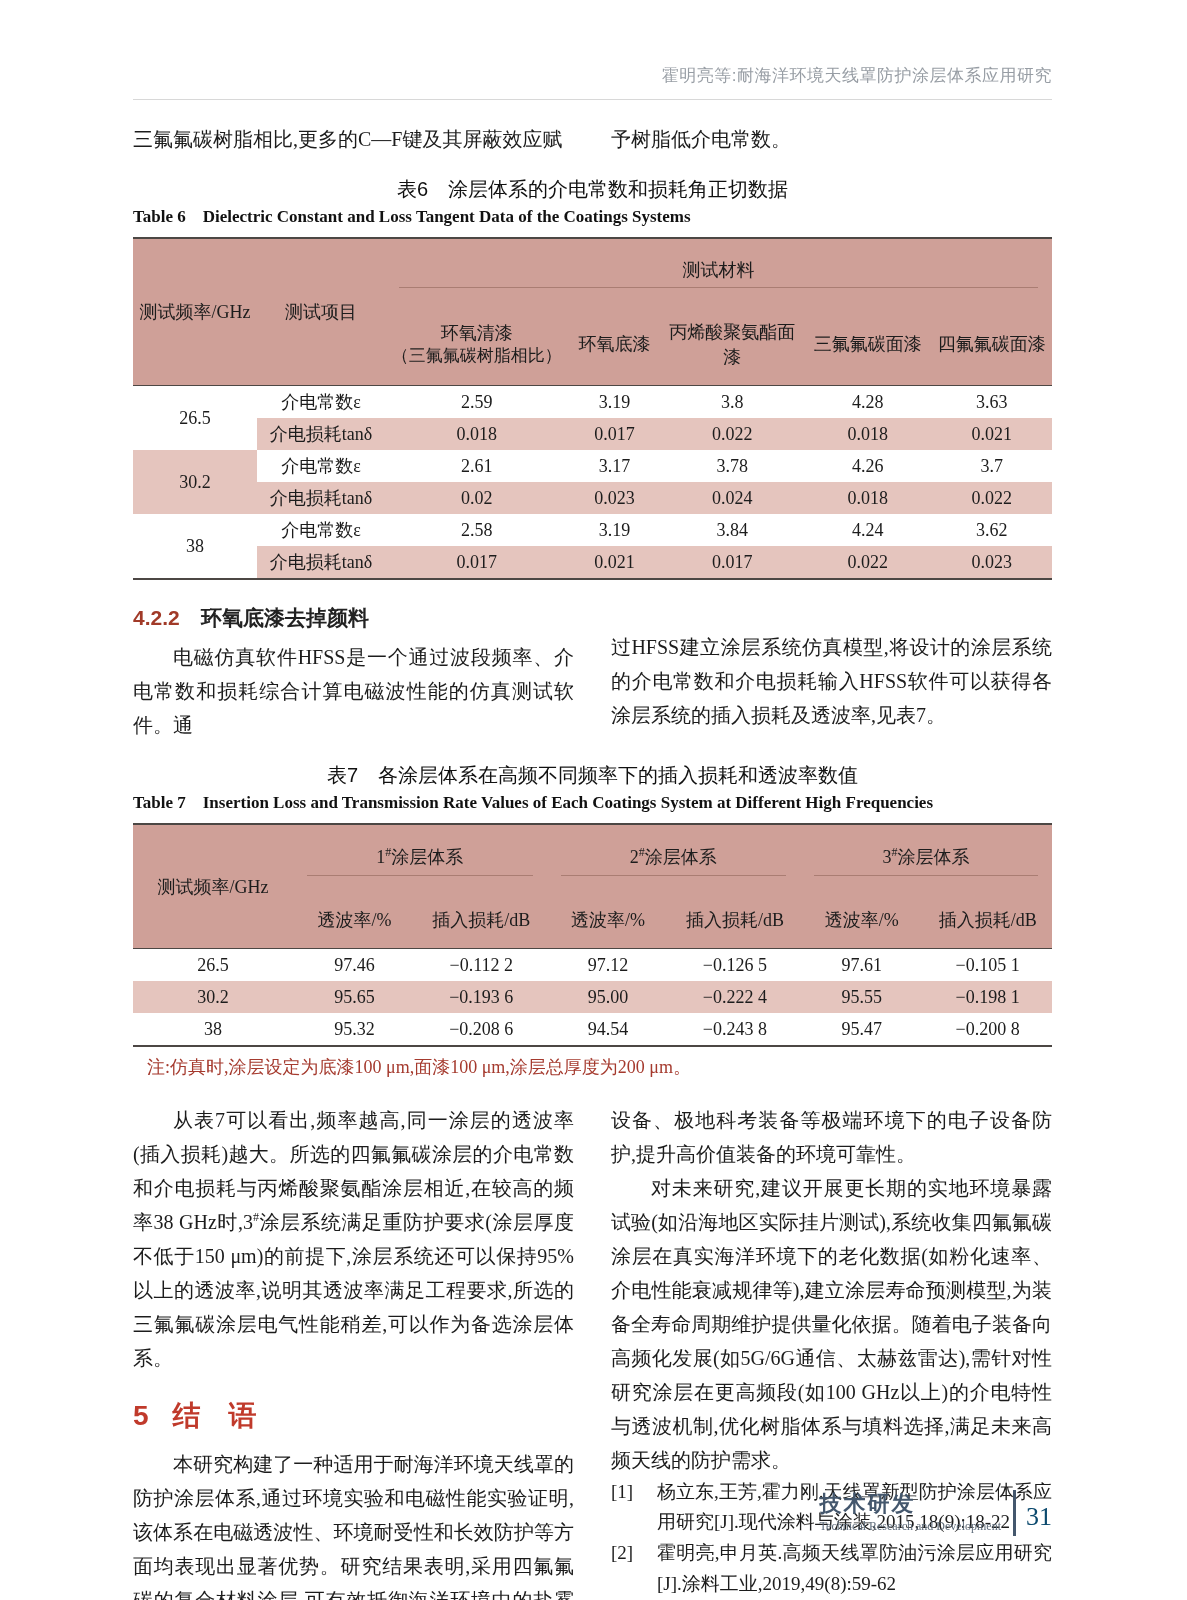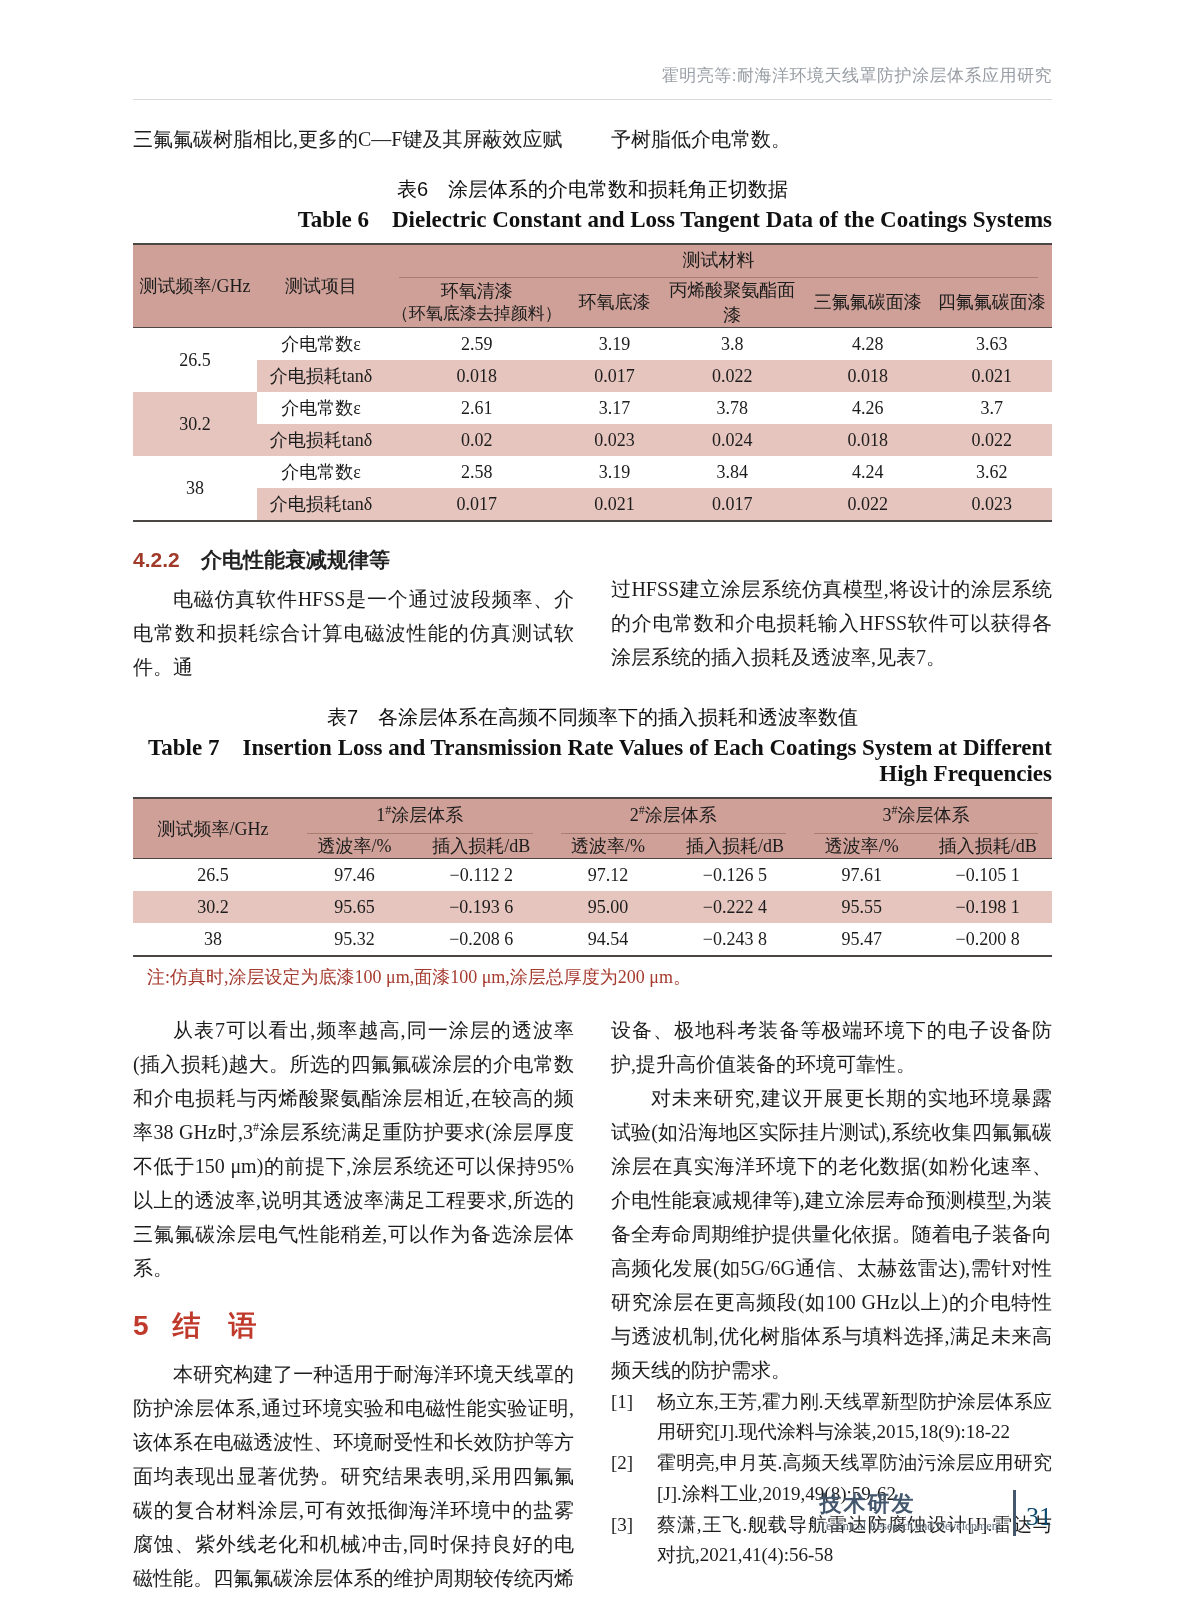--- a/index.html
+++ b/index.html
@@ -23,32 +23,32 @@
   p.body-text{font-size:20px;line-height:1.7;text-align:justify;margin:0;}
   .indent{text-indent:2em;}
   sup.hash{font-size:12px;}
 
   
   .cap-zh{
     text-align:center;font-family:"Liberation Sans","DejaVu Sans",sans-serif;
     font-weight:normal;font-size:20px;margin:20px 0 4px;color:#111;
   }
   .cap-en{
-    text-align:right;font-family:"Liberation Serif","DejaVu Serif",serif;
-    font-weight:bold;font-size:23px;margin:0 0 10px;color:#111;
+    text-align:left;font-family:"Liberation Serif","DejaVu Serif",serif;
+    font-weight:bold;font-size:17px;margin:0 0 10px;color:#111;
   }
 
   
   table.paper-table{
     width:100%;border-collapse:collapse;font-size:18px;
     border-top:2px solid #4c4744;border-bottom:2px solid #4c4744;
   }
   table.paper-table thead{border-bottom:1.5px solid #4c4744;}
   table.paper-table th{
-    background:#cfa098;font-weight:normal;padding:0 2px;text-align:center;
+    background:#cfa098;font-weight:normal;padding:16px 2px;text-align:center;
     line-height:1.35;
   }
   table.paper-table td{padding:3px 6px;text-align:center;line-height:1.45;}
   .grpline{margin:0 12px;padding:3px 0 5px;border-bottom:1px solid #aa7d73;}
   .pinkcell{background:#e5c5be;}
   tr.pinkrow td{background:#e5c5be;}
   td.item-cell{text-align:left;padding-left:12px;}
   .mat-sub{display:block;font-size:17px;}
 
   
@@ -127,21 +127,21 @@
       <tr>
         <th rowspan="2">测试频率/GHz</th>
         <th rowspan="2">测试项目</th>
         <th colspan="5">
           <div class="grpline">测试材料</div>
         </th>
       </tr>
       <tr>
         <th>
           <span>环氧清漆</span>
-          <span class="mat-sub">（环氧底漆去掉颜料）</span>
+          <span class="mat-sub">（三氟氟碳树脂相比）</span>
         </th>
         <th>环氧底漆</th>
         <th>丙烯酸聚氨酯面漆</th>
         <th>三氟氟碳面漆</th>
         <th>四氟氟碳面漆</th>
       </tr>
     </thead>
     <tbody>
 
       <tr>
@@ -197,21 +197,21 @@
         <td>0.022</td>
         <td>0.023</td>
       </tr>
     </tbody>
   </table>
 
   <div class="cols">
     <div class="col">
       <div class="sec422">
         <span class="sec-num">4.2.2</span>
-        <span class="sec-title">介电性能衰减规律等</span>
+        <span class="sec-title">环氧底漆去掉颜料</span>
       </div>
       <p class="body-text indent">电磁仿真软件HFSS是一个通过波段频率、介电常数和损耗综合计算电磁波性能的仿真测试软件。通</p>
     </div>
     <div class="col">
       <div class="spacer-sm"></div>
       <p class="body-text" style="margin-top:44px">过HFSS建立涂层系统仿真模型,将设计的涂层系统的介电常数和介电损耗输入HFSS软件可以获得各涂层系统的插入损耗及透波率,见表7。</p>
     </div>
   </div>
 
   <div class="cap-zh">表7　各涂层体系在高频不同频率下的插入损耗和透波率数值</div>

